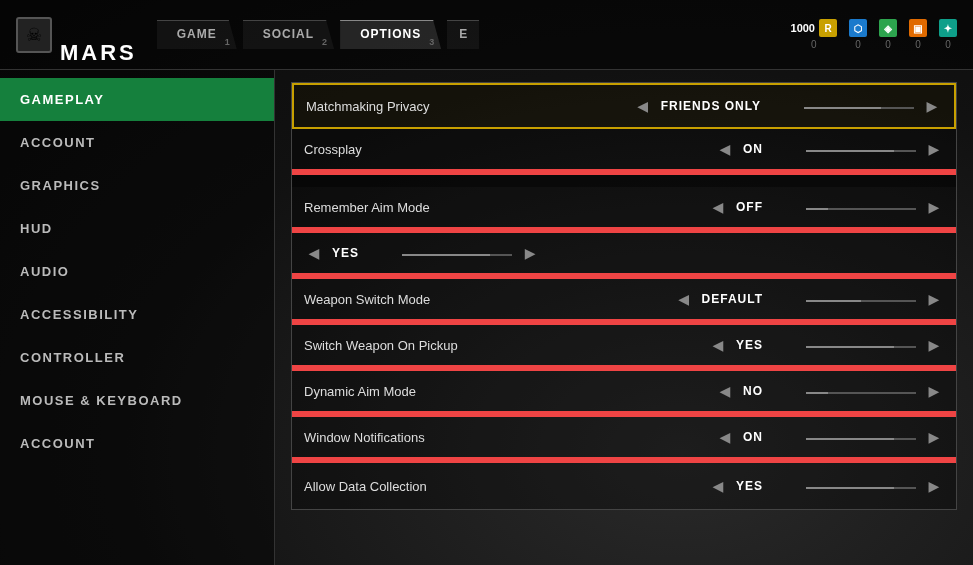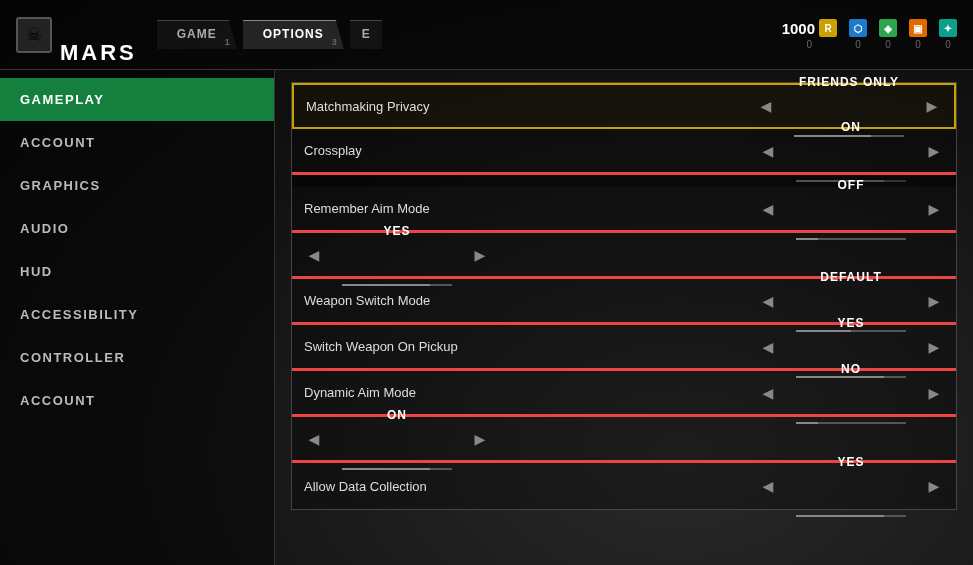--- a/index.html
+++ b/index.html
@@ -103,21 +103,21 @@
       align-items: center;
       gap: 2px;
     }
     .currency-top {
       display: flex;
       align-items: center;
       gap: 4px;
     }
     .currency-amount {
       color: #fff;
-      font-size: 15px;
+      font-size: 11px;
       font-weight: 700;
     }
     .currency-icon {
       width: 18px;
       height: 18px;
       border-radius: 2px;
       display: flex;
       align-items: center;
       justify-content: center;
       font-size: 10px;
@@ -168,21 +168,21 @@
     
     .settings-container {
       background: rgba(0,0,0,0.3);
       border: 1px solid #444;
     }
     .setting-row {
       display: flex;
       align-items: center;
       padding: 0 12px;
       height: 46px;
-      border-bottom: 3px solid #ef4444;
+      border-bottom: 6px solid #ef4444;
       position: relative;
     }
     .setting-row:last-child {
       border-bottom: none;
     }
     .setting-row.active-row {
       border: 2px solid #c8a000;
       background: rgba(200,160,0,0.05);
       align-items: center;
     }
@@ -207,21 +207,21 @@
       height: 20px;
       display: flex;
       align-items: center;
       justify-content: center;
       cursor: pointer;
       color: #888;
       font-size: 14px;
     }
     .setting-value-container {
       display: flex;
-      flex-direction: column;
+      flex-direction: row;
       align-items: center;
       min-width: 130px;
       gap: 43px;
     }
     .setting-value {
       color: #fff;
       font-size: 12px;
       font-weight: 700;
       letter-spacing: 1px;
       text-align: center;
@@ -247,20 +247,24 @@
   <div class="logo-area">
     <div class="skull-icon">☠</div>
     <div class="game-title">MARS</div>
   </div>
 
   <div class="tabs">
     <div class="tab">
       <span>GAME</span>
       <span class="tab-num">1</span>
     </div>
+    <div class="tab">
+      <span>SOCIAL</span>
+      <span class="tab-num">2</span>
+    </div>
     <div class="tab active">
       <span>OPTIONS</span>
       <span class="tab-num">3</span>
     </div>
     <div class="tab-e">
       <span>E</span>
     </div>
   </div>
 
   <div class="currency-area">
@@ -297,24 +301,25 @@
     </div>
   </div>
 </div>
 
 <div class="main">
 
   <div class="sidebar">
     <div class="sidebar-item active">GAMEPLAY</div>
     <div class="sidebar-item">ACCOUNT</div>
     <div class="sidebar-item">GRAPHICS</div>
+    <div class="sidebar-item">HUD</div>
     <div class="sidebar-item">AUDIO</div>
-    <div class="sidebar-item">HUD</div>
     <div class="sidebar-item">ACCESSIBILITY</div>
     <div class="sidebar-item">CONTROLLER</div>
+    <div class="sidebar-item">MOUSE &amp; KEYBOARD</div>
     <div class="sidebar-item">ACCOUNT</div>
   </div>
 
   <div class="content">
     <div class="settings-container">
 
       <div class="setting-row active-row">
         <span class="setting-label">Matchmaking Privacy</span>
         <div class="setting-control">
           <div class="arrow-btn">◀</div>
@@ -407,20 +412,21 @@
             <span class="setting-value">NO</span>
             <div class="setting-bar">
               <div class="setting-bar-fill" style="width:20%"></div>
             </div>
           </div>
           <div class="arrow-btn">▶</div>
         </div>
       </div>
 
       <div class="setting-row">
+        <span class="setting-label">Window Notifications</span>
         <div class="setting-control">
           <div class="arrow-btn">◀</div>
           <div class="setting-value-container">
             <span class="setting-value">ON</span>
             <div class="setting-bar">
               <div class="setting-bar-fill" style="width:80%"></div>
             </div>
           </div>
           <div class="arrow-btn">▶</div>
         </div>

